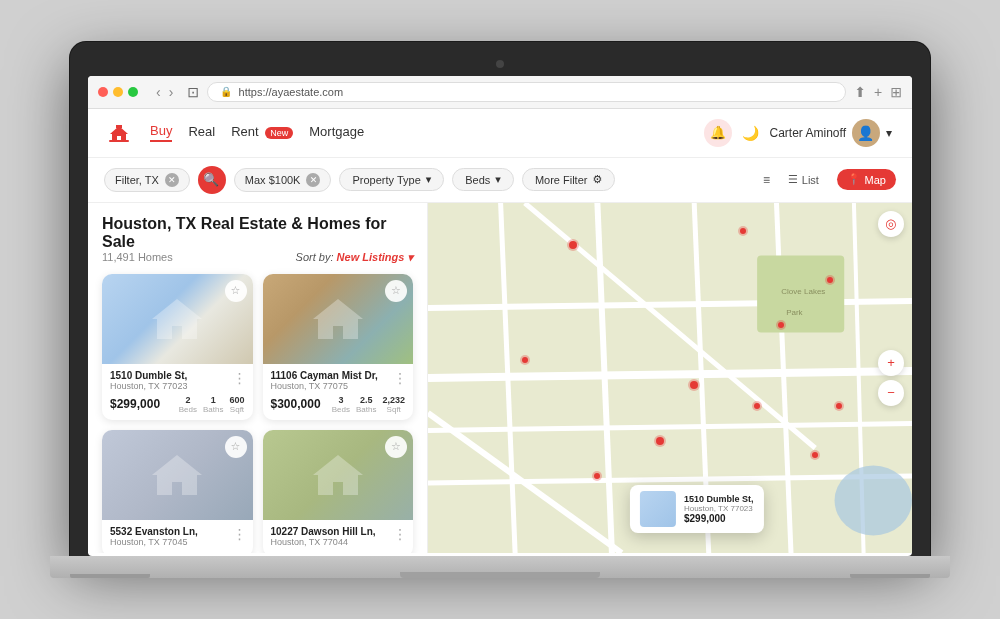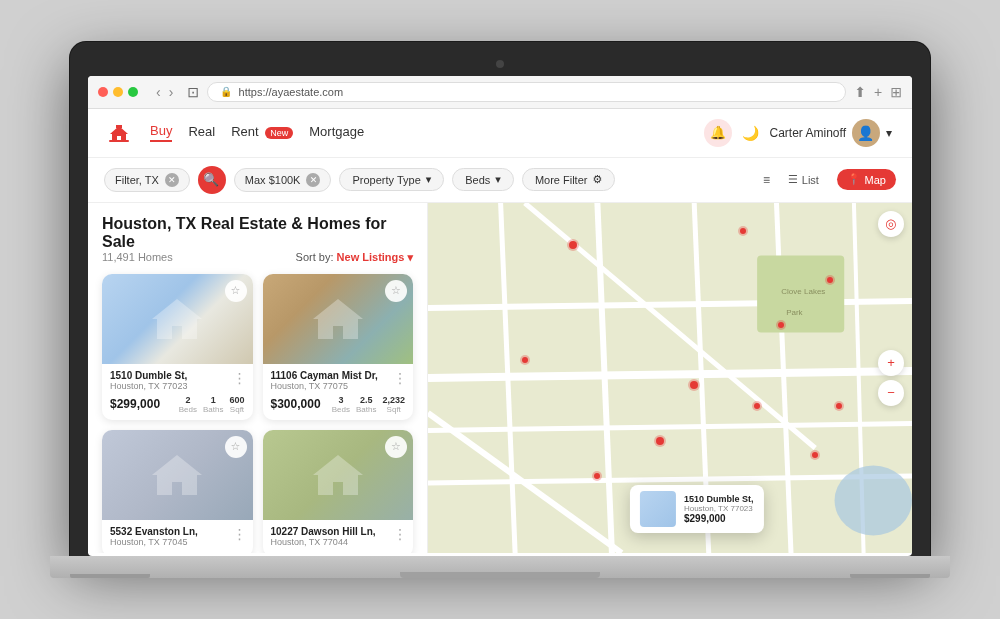--- a/index.html
+++ b/index.html
@@ -318,20 +318,21 @@
       justify-content: space-between;
       margin-bottom: 10px;
     }
     .listings-count {
       font-size: 11px;
       color: #888;
     }
     .sort-label {
       font-size: 11px;
       color: #555;
+      font-style: italic;
     }
     .sort-value {
       color: #e53935;
       font-weight: 600;
       cursor: pointer;
     }
 
     
     .property-grid {
       display: grid;

